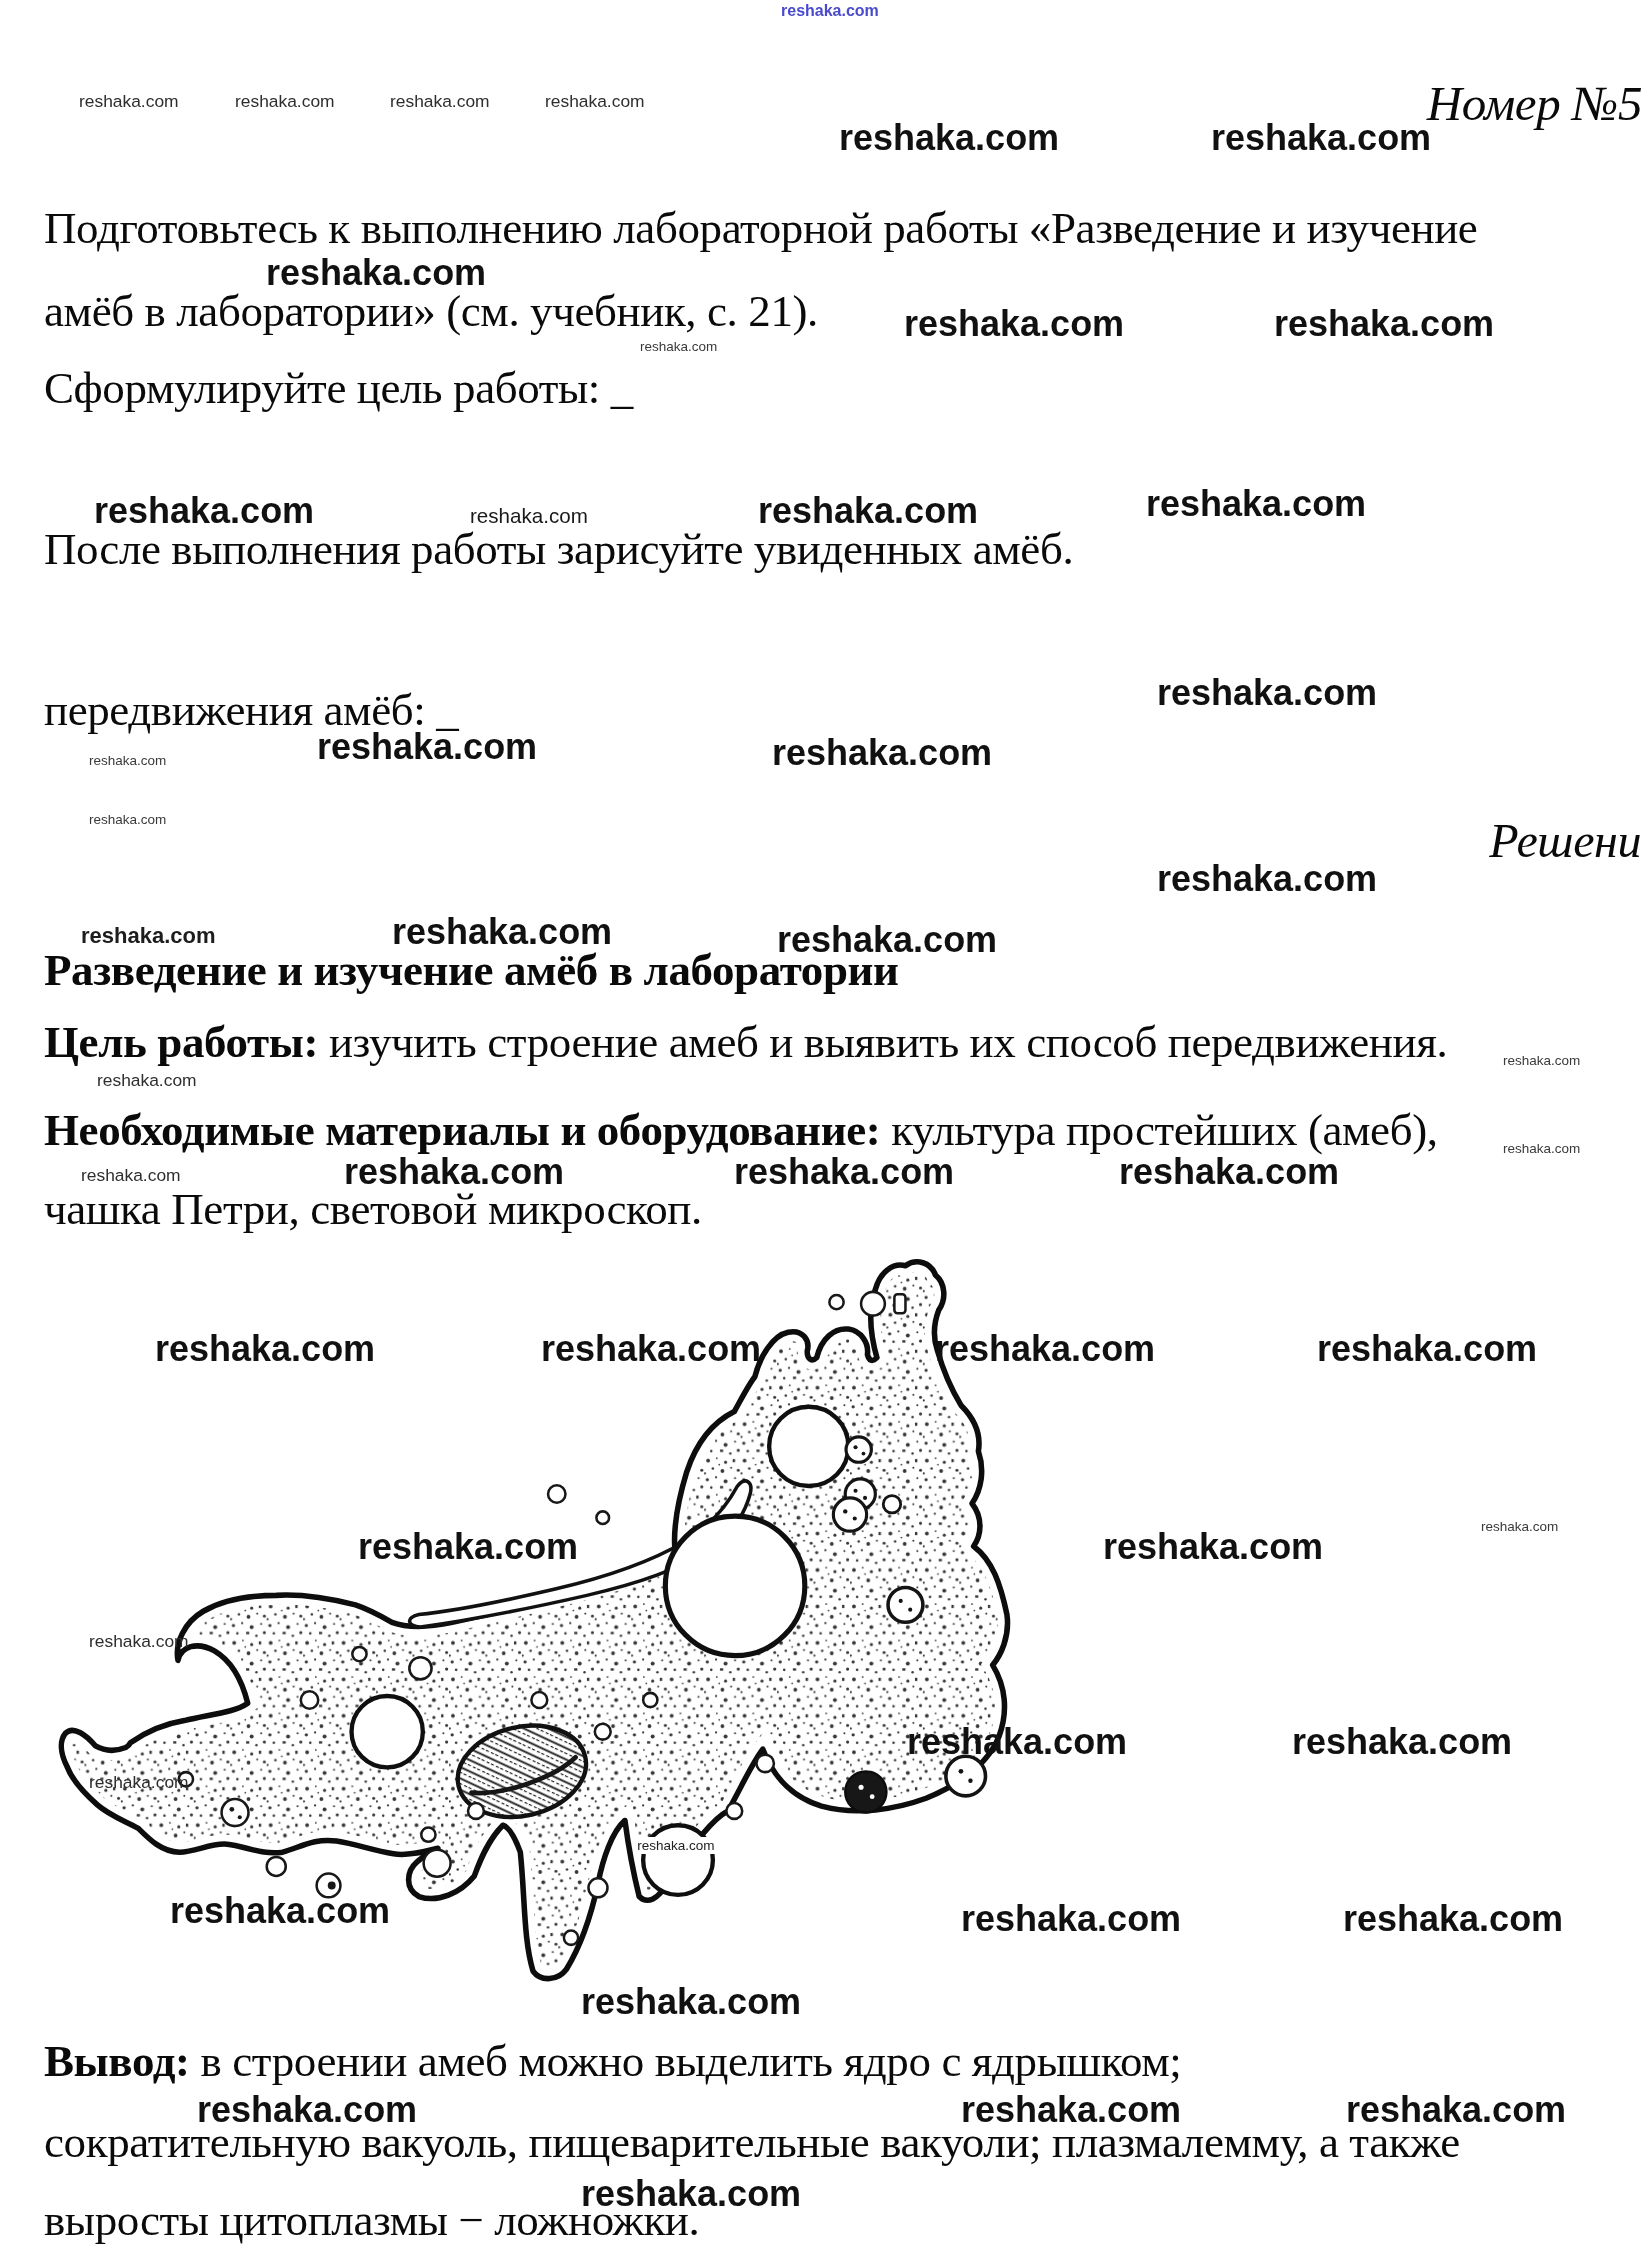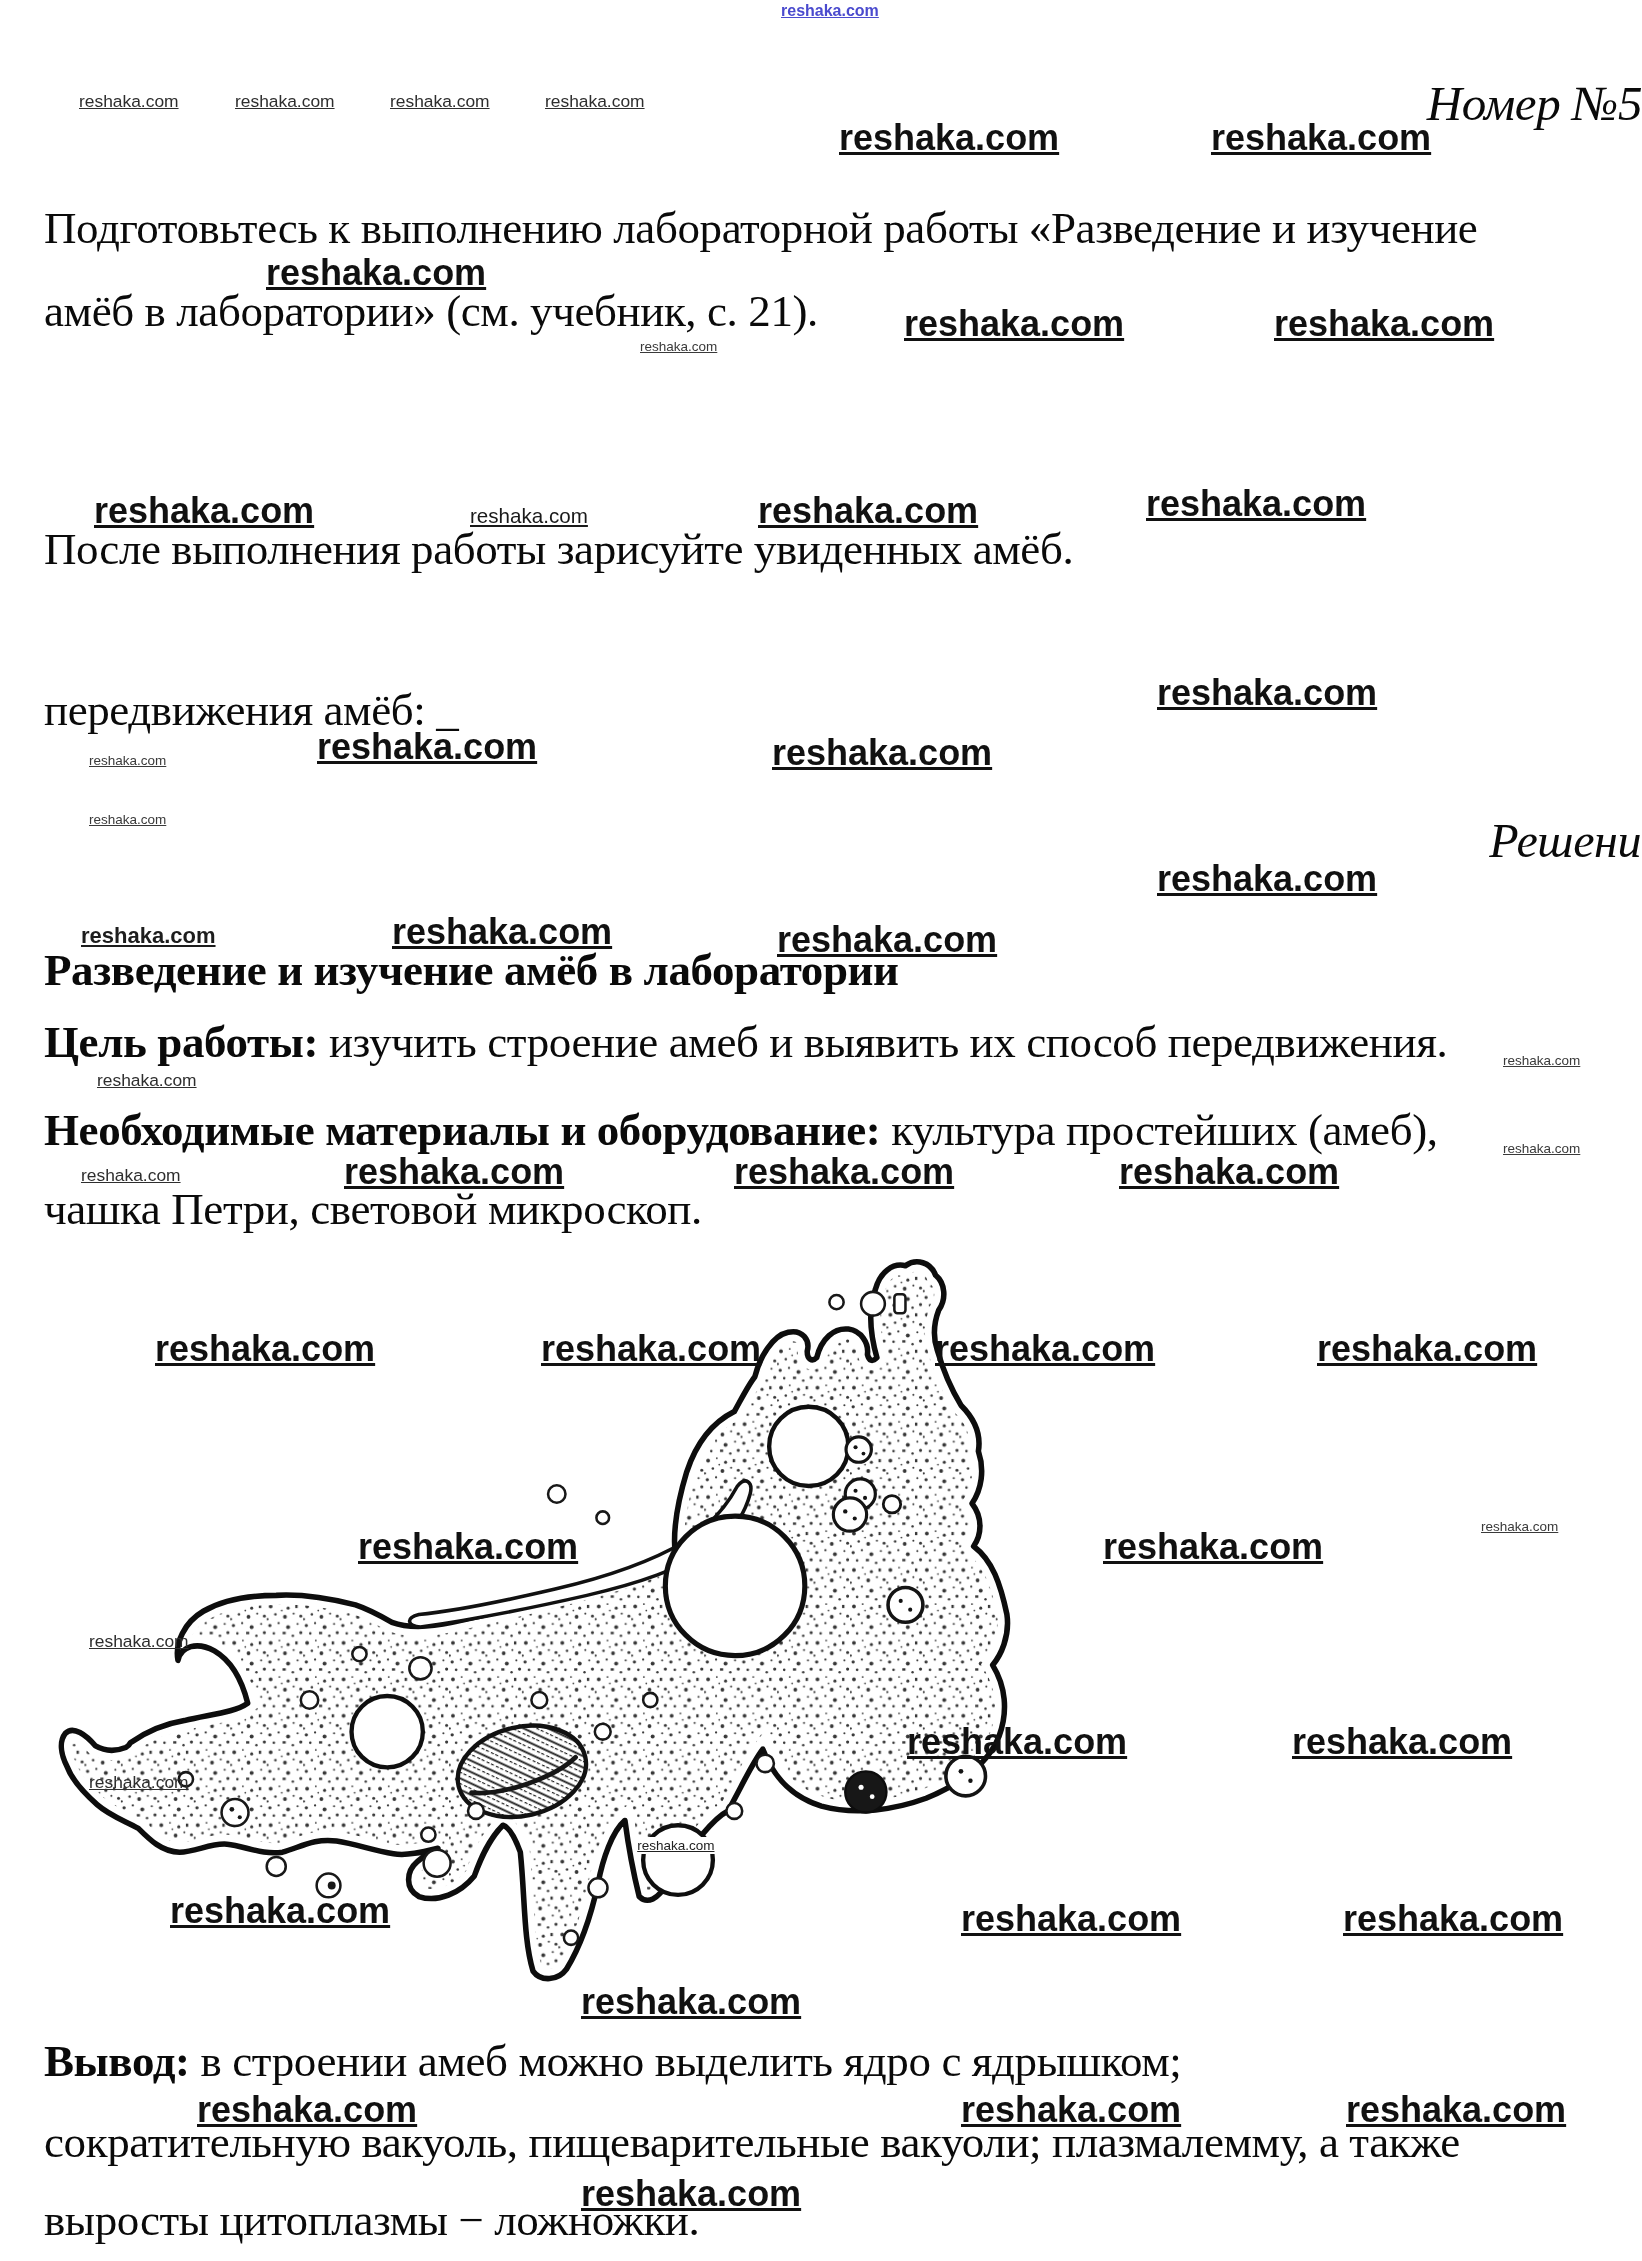--- a/index.html
+++ b/index.html
@@ -8,39 +8,40 @@
   
   .tl{position:absolute;left:44px;white-space:nowrap;color:#0a0a0a;
       font-family:"Liberation Serif",serif;font-size:45px;letter-spacing:-0.4px;line-height:1.15;}
   .tl b{font-weight:bold;}
   .center{left:0;width:100%;text-align:right;font-style:italic;}
   .title{font-size:49px;}
   .reshenie{font-size:48px;padding-left:20px;}
   .hbold{font-weight:bold;}
   
   .wm{position:absolute;white-space:nowrap;font-family:"Liberation Sans",sans-serif;
-      color:#141414;user-select:none;text-decoration:underline;}
+      color:#141414;user-select:none;}
   .wm-lg{font-size:36px;font-weight:bold;color:#111;}
   .wm-md{font-size:22px;font-weight:bold;color:#1d1d1d;}
   .wm-md2{font-size:20.6px;font-weight:normal;color:#1a1a1a;}
   .wm-sm{font-size:17.4px;font-weight:normal;color:#2e2e2e;}
   .wm-xs{font-size:13.5px;font-weight:normal;color:#3a3a3a;}
   .wm-box{font-size:13.5px;font-weight:normal;color:#222;background:#fff;padding:0.8px 3.2px;}
   .wm-blue{font-size:16px;font-weight:bold;color:#4a4ace;filter:blur(0.5px);}
   
   .amoeba-svg{position:absolute;left:48px;top:1256px;}
 </style>
 </head>
 <body>
 
 <div class="page">
 
   <div class="tl center title" style="top:76px">Номер №5</div>
   <div class="tl" style="top:203px">Подготовьтесь к выполнению лабораторной работы «Разведение и изучение</div>
   <div class="tl" style="top:286px">амёб в лаборатории» (см. учебник, с. 21).</div>
+  <div class="tl" style="top:363px">Сформулируйте цель работы: _</div>
   <div class="tl" style="top:524px">После выполнения работы зарисуйте увиденных амёб.</div>
   <div class="tl" style="top:685px">передвижения амёб: _</div>
 
   <div class="tl center reshenie" style="top:813px">Решение</div>
   <div class="tl hbold" style="top:945px">Разведение и изучение амёб в лаборатории</div>
 
   <div class="tl" style="top:1017px">
     <b>Цель работы:</b><span> изучить строение амеб и выявить их способ передвижения.</span>
   </div>
   <div class="tl" style="top:1105px">

